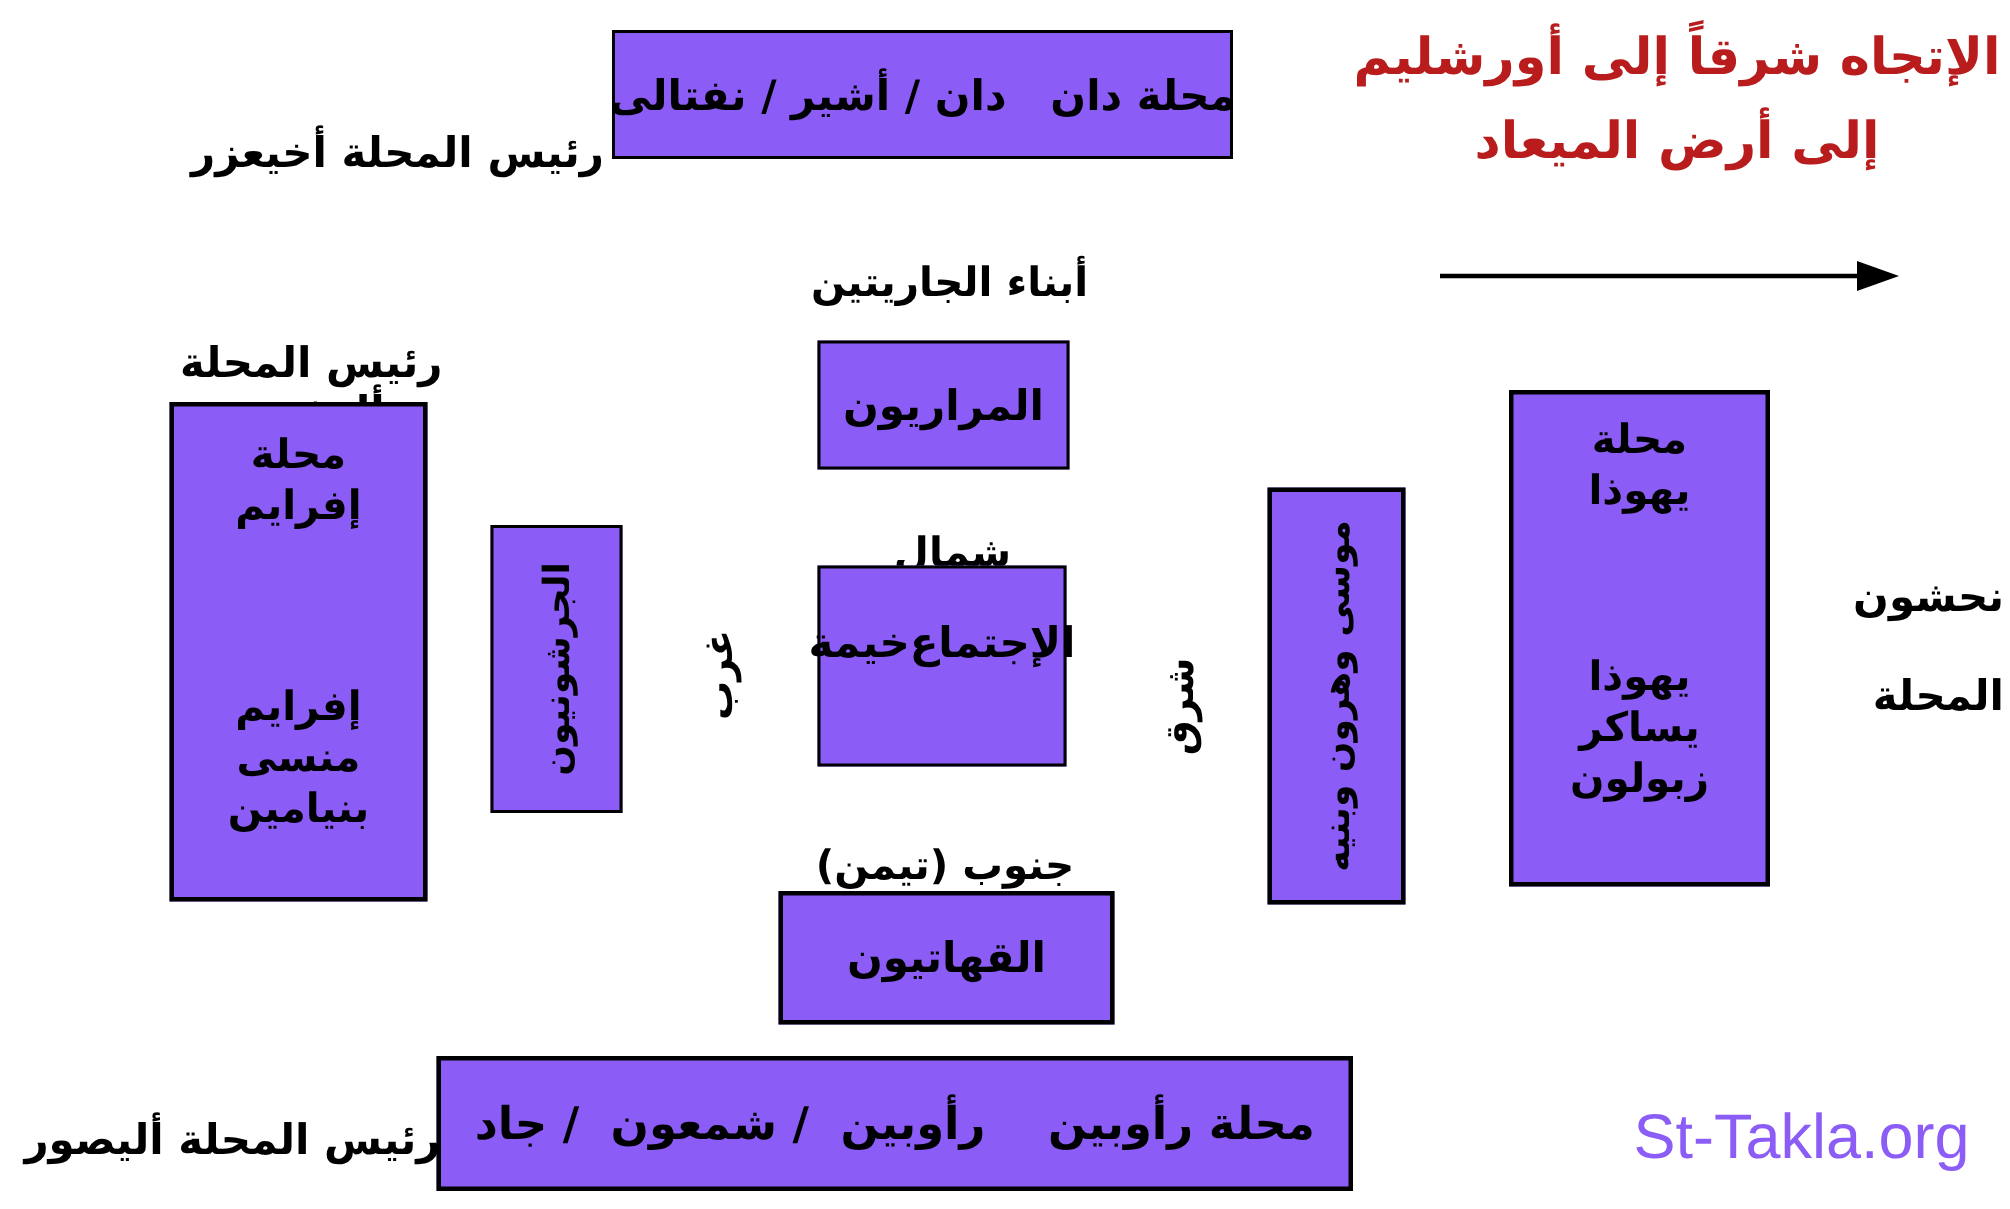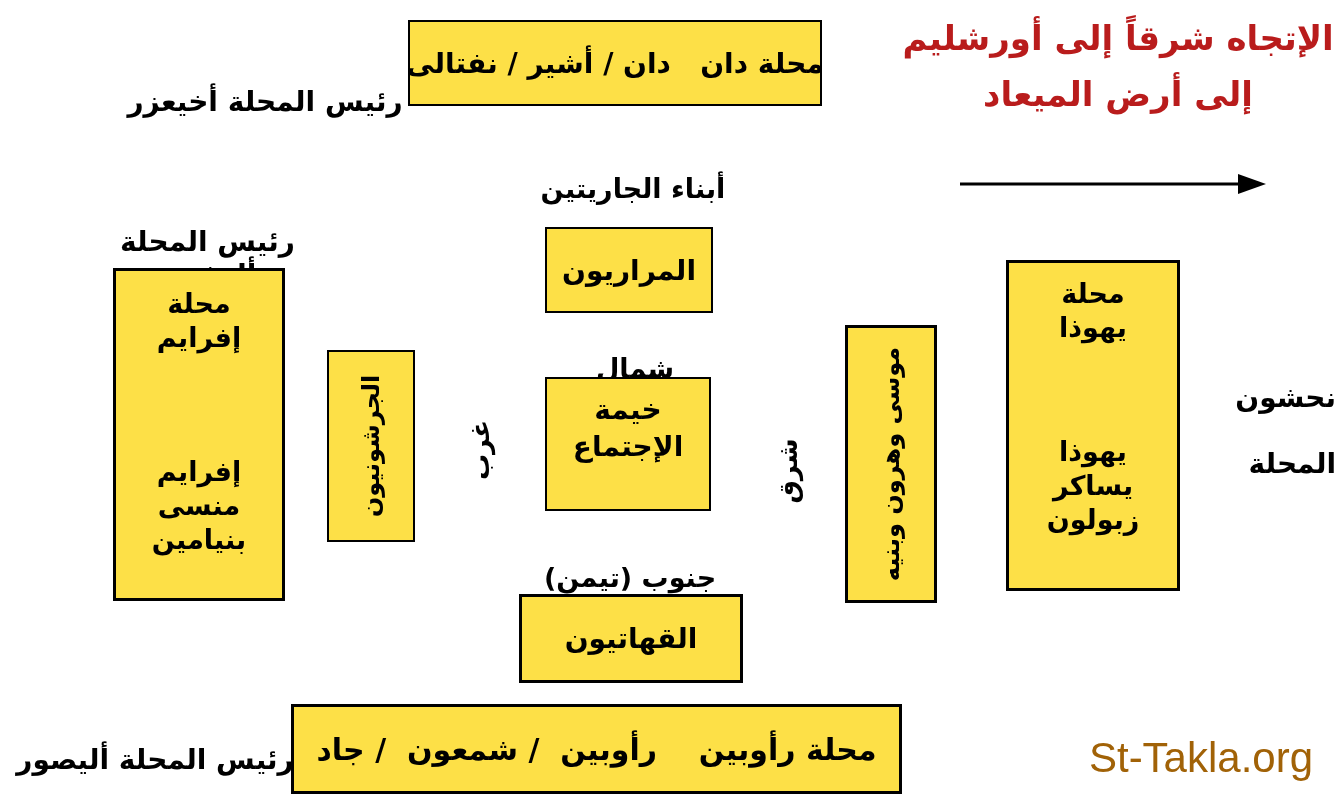--- a/index.html
+++ b/index.html
@@ -4,21 +4,21 @@
 <style>
   html,body { margin:0; padding:0; background:#ffffff; }
   #canvas {
     position:relative; width:1340px; height:806px; background:#ffffff;
     font-family:"DejaVu Sans", sans-serif; overflow:hidden;
   }
   .ar { direction:rtl; font-weight:bold; color:#000; }
   .pre { white-space:pre; }
   .label { position:absolute; text-align:center;margin-top:35px; }
   .box {
-    position:absolute; border:2px solid #000; background:#fde047;
+    position:absolute; border:2px solid #000; background:#8b5cf6;
     display:flex; align-items:center; justify-content:center; text-align:center;
   }
   .thick { border-width:3px; }
   .vbox > span, .vlabel > span { transform:rotate(-90deg); white-space:nowrap; display:block; }
   .vbox, .vlabel { display:flex; align-items:center; justify-content:center; }
   .vlabel { position:absolute; }
 
   
   #dan-box      { left:408px; top:20px;  width:410px; height:82px; font-size:28px; }
   #ahiezer      { left:125px; top:50px;  width:280px; font-size:28px; }
@@ -32,21 +32,21 @@
   #elishama     { left:75px;  top:190px; width:265px; font-size:28px; }
   #shamal       { left:585px; top:318px; width:100px; font-size:27px; }
 
   
   #ephraim-box  { left:113px; top:268px; width:166px; height:327px; }
   #gershon-box  { left:327px; top:350px; width:84px;  height:188px; font-size:24px; }
   #gharb        { left:450px; top:418px; width:60px;  height:64px;  font-size:26px; }
 
   
   #tent-box     { left:545px; top:377px; width:166px; height:134px; font-size:28px;
-                  flex-direction:column; line-height:37px; padding-bottom:32px; box-sizing:border-box; }
+                  flex-direction:row; line-height:37px; padding-bottom:32px; box-sizing:border-box; }
 
   
   #sharq        { left:760px; top:428px; width:55px;  height:86px;  font-size:26px; }
   #moses-box    { left:845px; top:325px; width:86px;  height:272px; font-size:24px; }
   #judah-box    { left:1006px; top:260px; width:168px; height:325px; }
   #nahshon      { left:1238px; top:330px; width:98px; font-size:28px; text-align:right; }
   #nahshon div  { line-height:66px; }
 
   
   .camp-title  { position:absolute; left:0; right:0; text-align:center; font-size:27px; line-height:34px; }
@@ -152,15 +152,15 @@
   <div class="box thick" id="kohath-box">
     <span class="ar">القهاتيون</span>
   </div>
 
   <div class="box thick" id="reuben-box">
     <span class="ar pre">محلة رأوبين    رأوبين  / شمعون  / جاد</span>
   </div>
 
   <div class="label ar" id="elizur">رئيس المحلة أليصور</div>
 
-  <div id="watermark" style="color:#a16207;">St-Takla.org</div>
+  <div id="watermark" style="color:#8b5cf6;">St-Takla.org</div>
 
 </div>
 
 </body></html>

